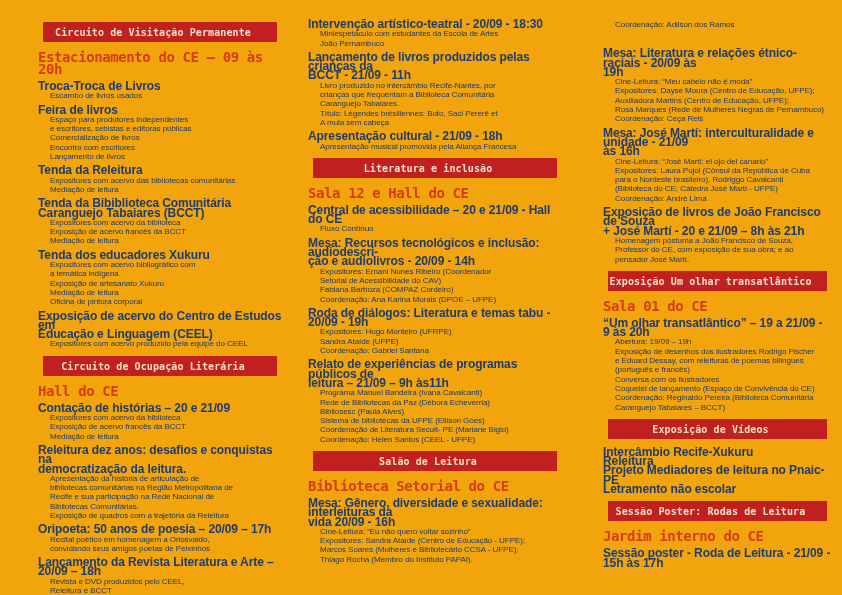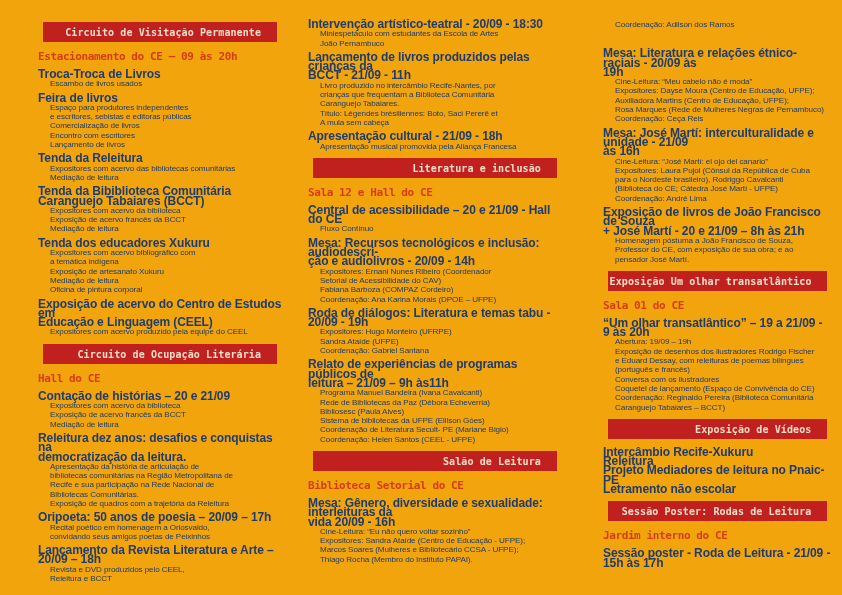--- a/index.html
+++ b/index.html
@@ -17,33 +17,33 @@
   .col-0{width:290px;padding:22px 8px 0 38px}
   .col-1{width:282px;padding:20px 10px 0 18px}
   .col-2{width:270px;padding:20px 10px 0 31px}
   .banner{
     background:var(--banner-bg);
     color:var(--banner-fg);
     font-family:"DejaVu Sans Mono",monospace;
     font-weight:bold;
     font-size:10px;
     letter-spacing:0.1px;
-    text-align:right;
+    text-align:center;
     padding:5px 16px 4px 2px;
     margin:7px auto 9px auto;
     width:96%;
     white-space:nowrap;
     overflow:hidden;
   }
   .col .banner:first-child{margin-top:0}
   .subheader{
     color:var(--accent);
     font-family:"DejaVu Sans Mono",monospace;
     font-weight:bold;
-    font-size:11px;
+    font-size:14px;
     letter-spacing:-0.4px;
     line-height:12px;
     margin:0 0 7px 0;
     white-space:pre-line;
   }
   .event{margin-bottom:5px}
   .event-title{
     color:var(--ink);
     font-weight:bold;
     font-size:12px;

